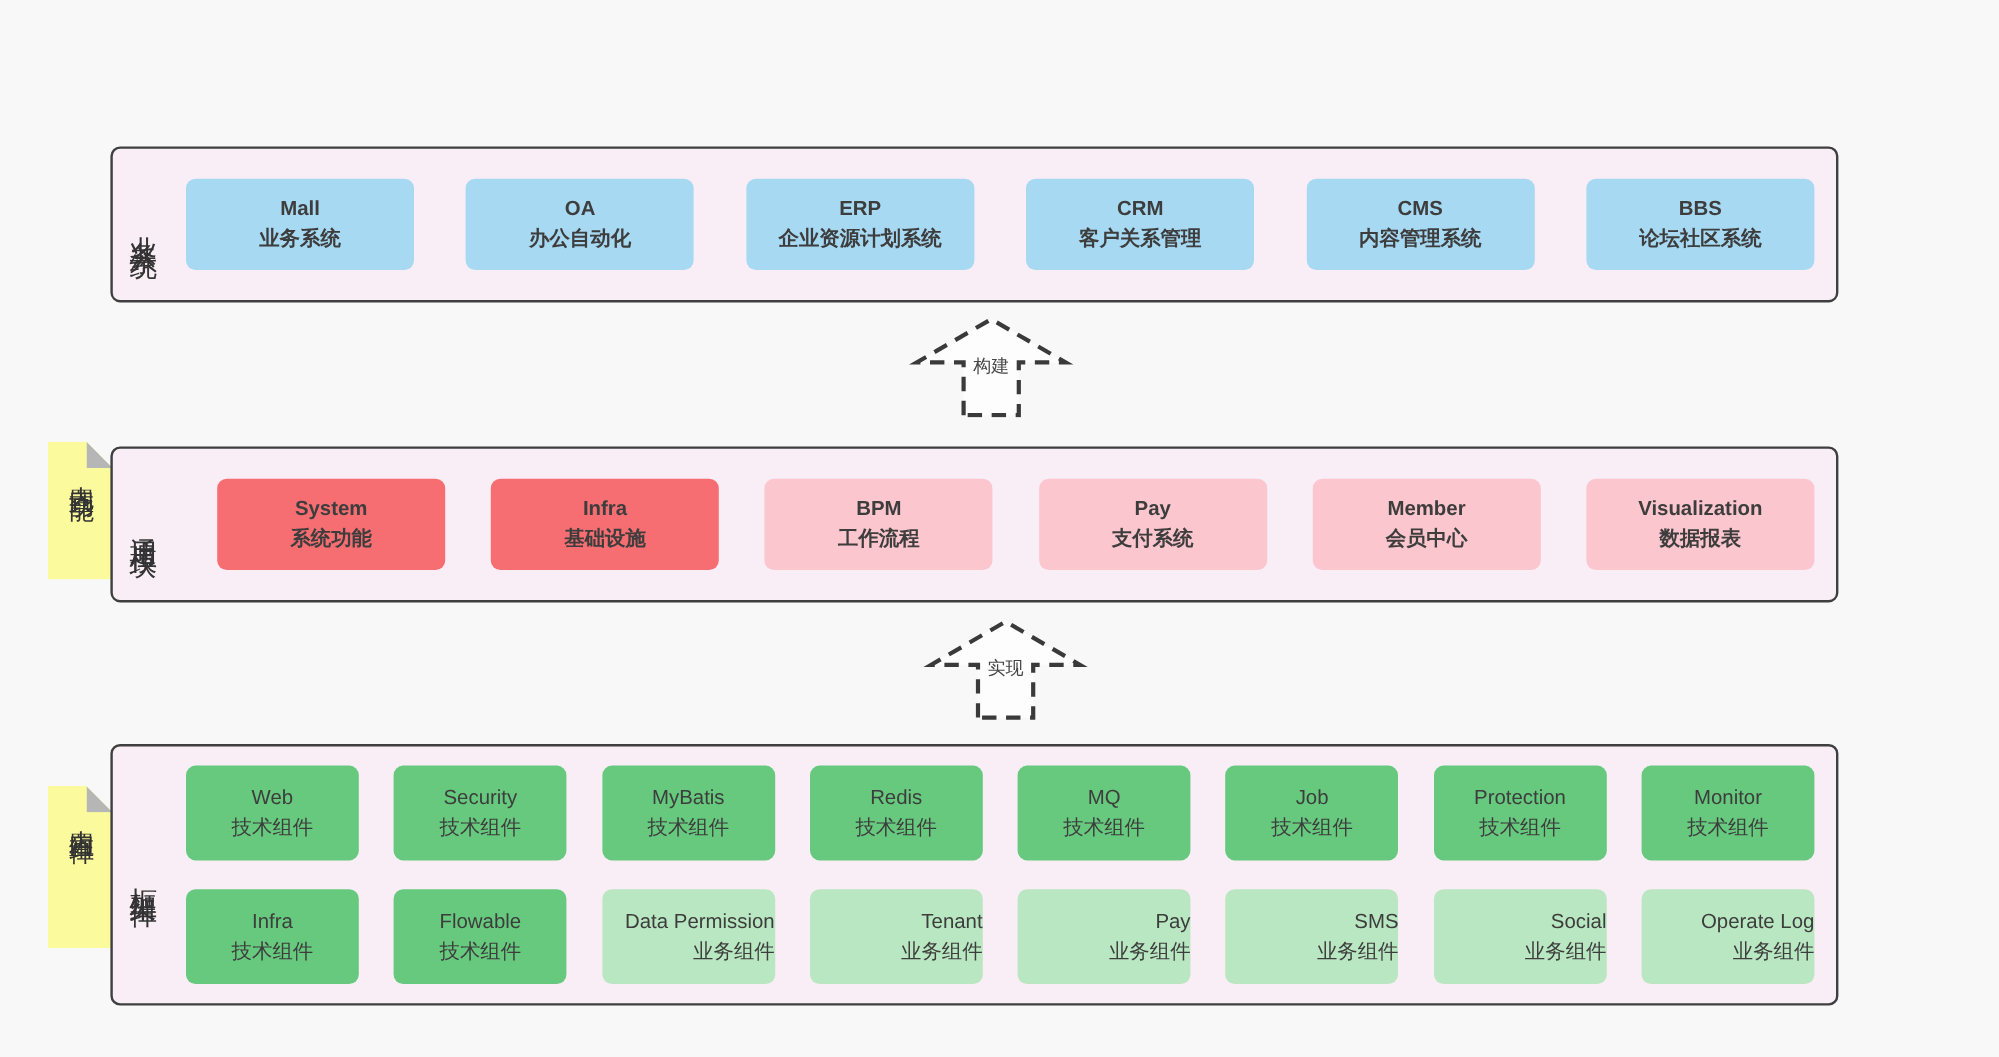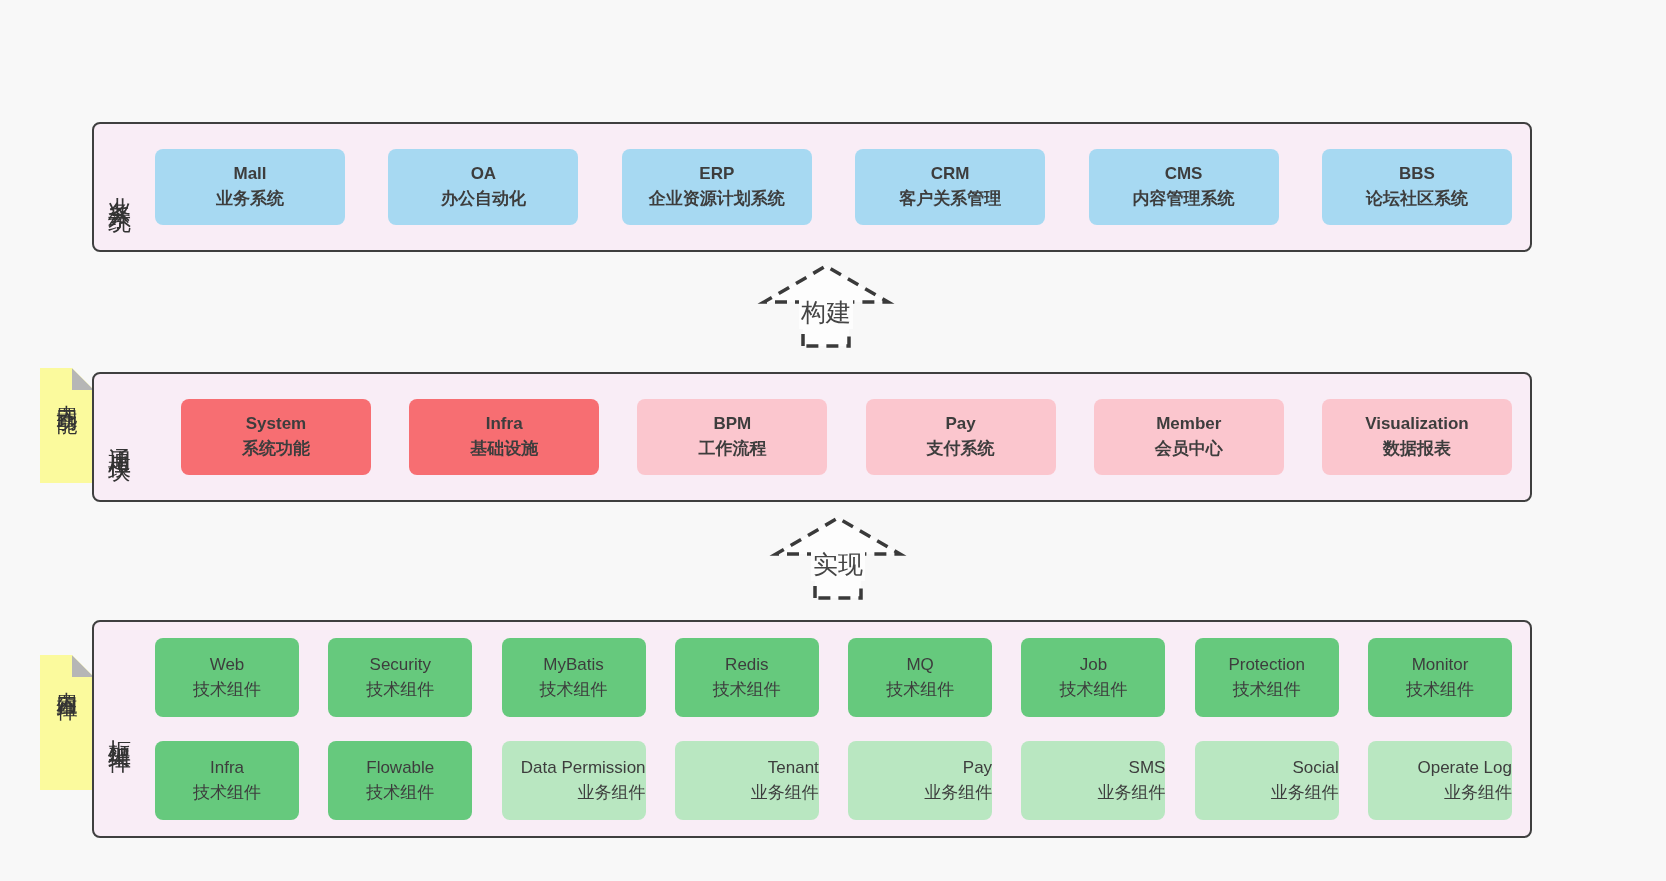--- a/index.html
+++ b/index.html
@@ -66,21 +66,21 @@
   .note-label{
     writing-mode:vertical-rl; text-orientation:upright;
     font-size:21px; letter-spacing:3px; color:#333; margin-top:20px;
   }
   .arrow{position:absolute; width:140px; height:88px; z-index:1;}
   #arrow1{top:260px; left:756px;}
   #arrow2{top:512px; left:768px;}
   .arrow svg{width:100%; height:100%; display:block;}
   .arrow-label{
     position:absolute; left:50%; top:36px; transform:translateX(-50%);
-    background:#fdfdfd; padding:0 2px; font-size:25px; color:#454545; white-space:nowrap;
+    background:#fdfdfd; padding:0 2px; font-size:15px; color:#454545; white-space:nowrap;
   }
 </style>
 </head>
 <body>
 
 <div id="canvas">
 
   <div class="band" id="band1">
     <div class="band-label">业务系统</div>
     <div class="boxes">

